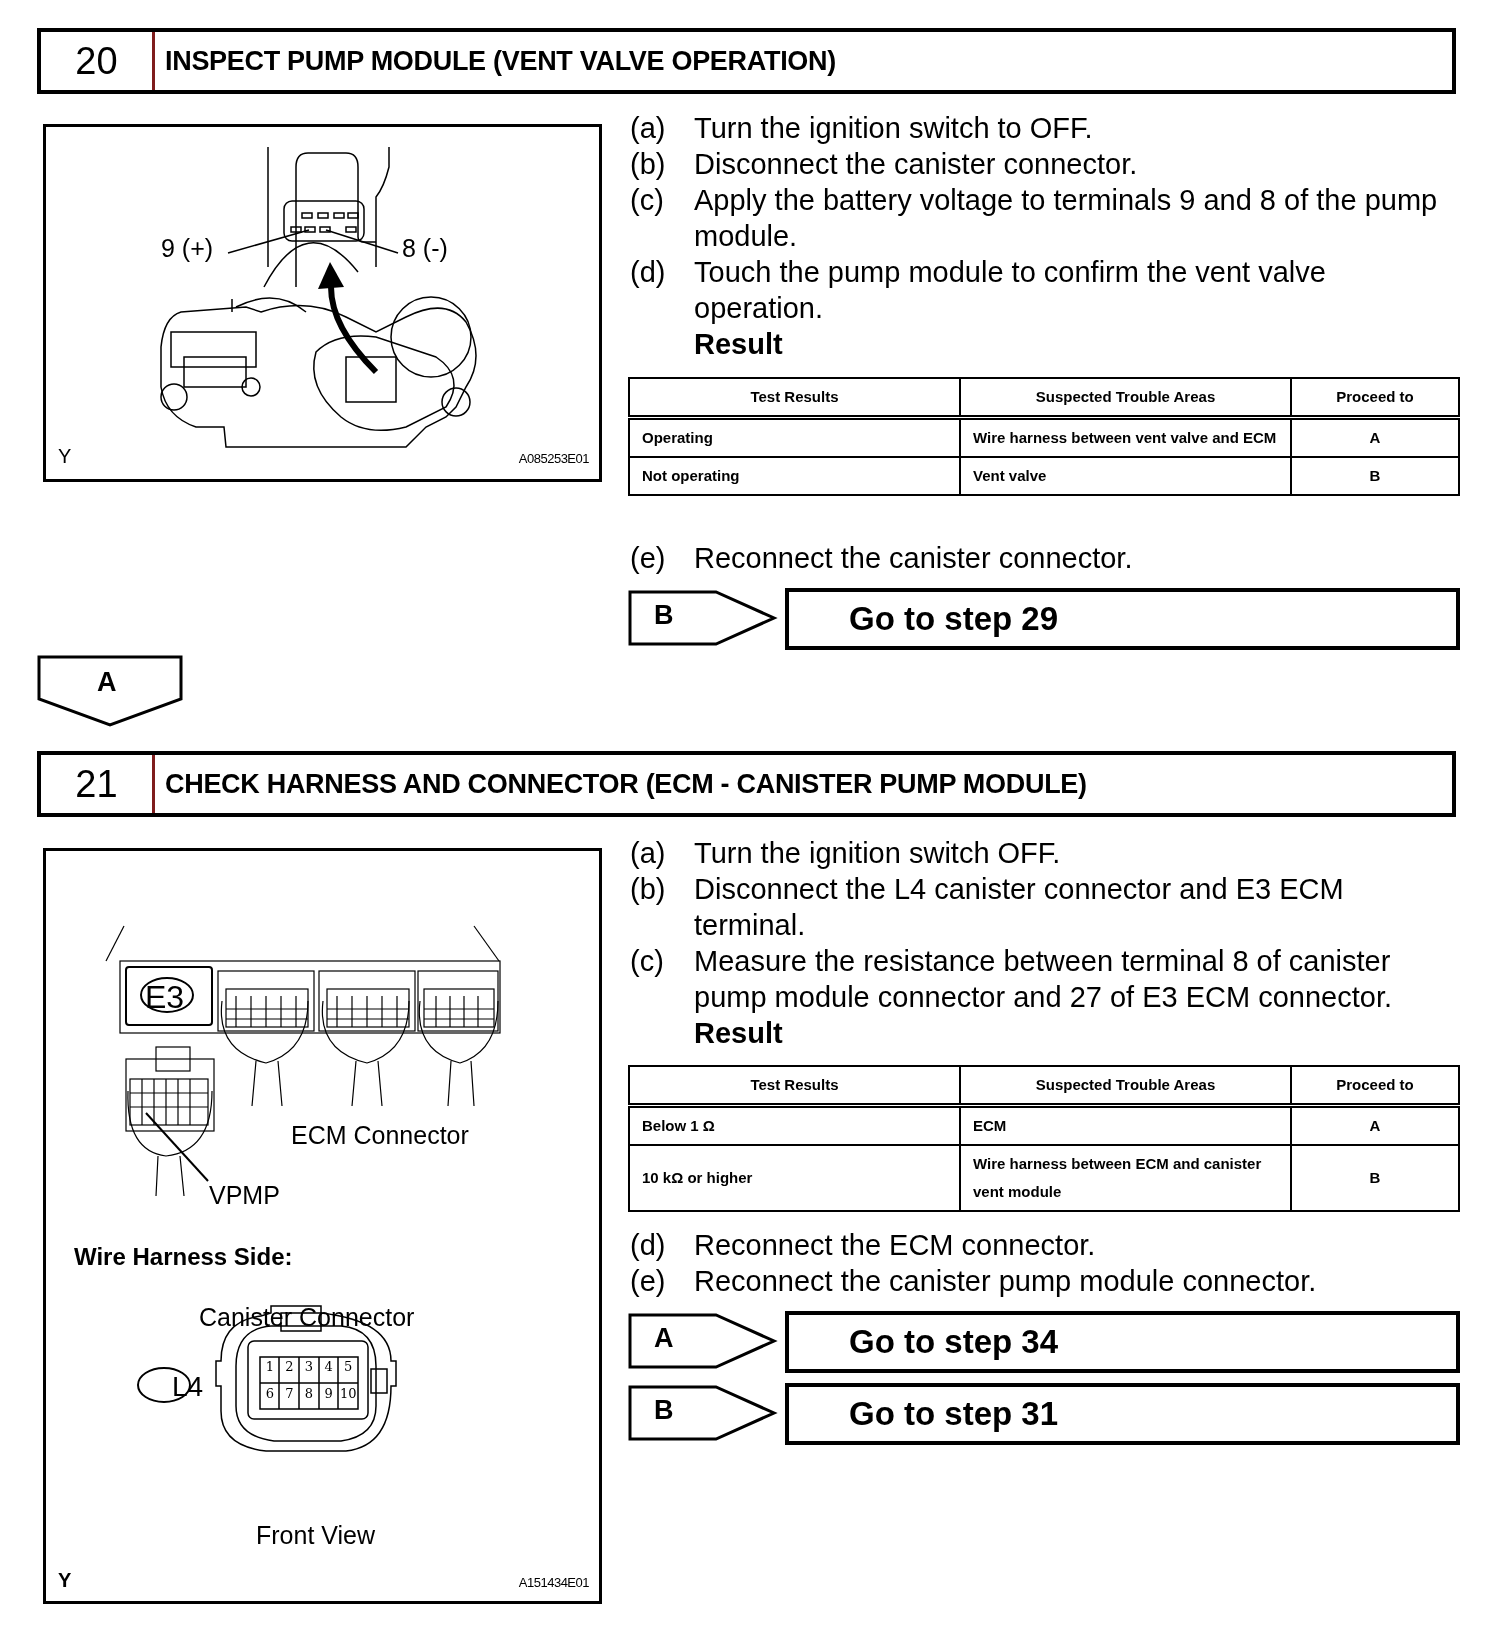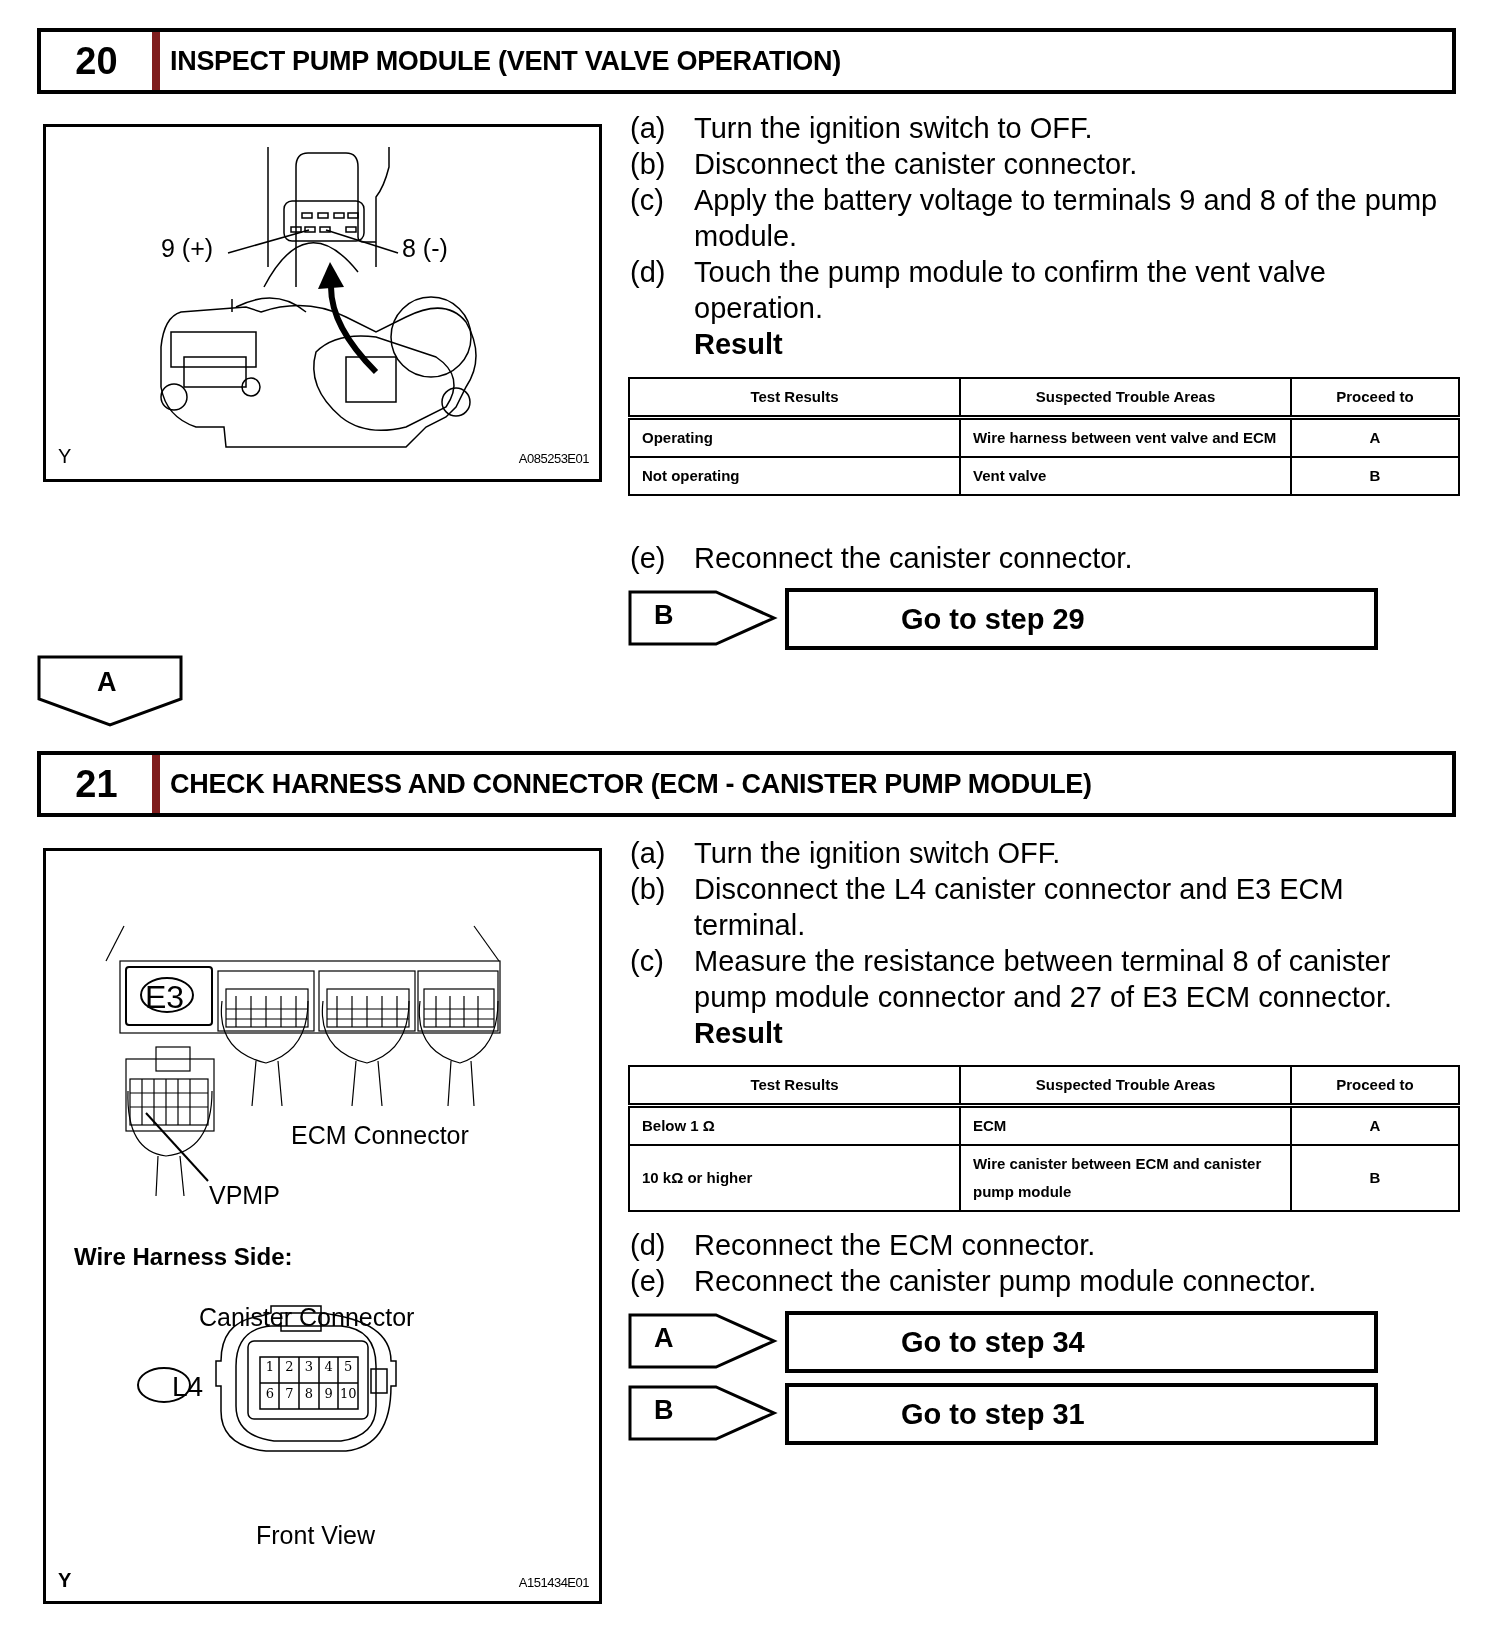--- a/index.html
+++ b/index.html
@@ -8,22 +8,22 @@
     font-family: "Liberation Sans", "DejaVu Sans", sans-serif; color: #000;
   }
   .abs { position: absolute; }
 
   
   .step-header {
     position: absolute; left: 37px; width: 1419px; height: 66px;
     border: 4px solid #000; box-sizing: border-box; display: flex;
   }
   .step-num {
-    width: 111px; border-right: 8px solid #7f1d1d; display: flex; align-items: center;
-    justify-content: center; font-weight: bold; font-size: 38px;
+    width: 111px; border-right: 3px solid #7f1d1d; display: flex; align-items: center;
+    justify-content: center; font-weight: normal; font-size: 38px;
   }
   .step-title {
     flex: 1; display: flex; align-items: center; padding-left: 10px;
     font-weight: bold; font-size: 27px; letter-spacing: -0.3px; border-radius: 13px;
   }
 
   
   .illus {
     position: absolute; left: 43px; width: 559px; border: 3px solid #000; box-sizing: border-box;
     background: #fff;
@@ -54,23 +54,23 @@
   table.result th.h1 { width: 305px; }
   table.result th.h2 { width: 305px; }
 
   
   .goto-tag { position: absolute; left: 628px; width: 150px; height: 56px; }
   .goto-tag svg { position: absolute; left: 0; top: 0; }
   .goto-tag span {
     position: absolute; left: 26px; top: 10px; font-weight: bold; font-size: 27px;
   }
   .goto-box {
-    position: absolute; left: 785px; width: 593px; height: 62px; border: 4px solid #000;
-    box-sizing: border-box; font-weight: bold; font-size: 29px; display: flex; align-items: center;
-    padding-left: 112px;
+    position: absolute; left: 785px; width: 675px; height: 62px; border: 4px solid #000;
+    box-sizing: border-box; font-weight: bold; font-size: 33px; display: flex; align-items: center;
+    padding-left: 60px;
   }
 
   
   .down-tag { position: absolute; left: 37px; top: 655px; width: 148px; height: 72px; }
   .down-tag svg { position: absolute; left: 0; top: 0; }
   .down-tag span { position: absolute; left: 60px; top: 12px; font-weight: bold; font-size: 27px; }
 
   .diag-label { position: absolute; font-size: 25px; }
   .diag-bold { position: absolute; font-size: 24px; font-weight: bold; }
 </style>
@@ -326,21 +326,21 @@
     </tr>
   </thead>
   <tbody>
     <tr>
       <td class="c1">Below 1 Ω</td>
       <td class="c2">ECM</td>
       <td class="c3">A</td>
     </tr>
     <tr>
       <td class="c1">10 kΩ or higher</td>
-      <td class="c2">Wire canister between ECM and canister pump module</td>
+      <td class="c2">Wire harness between ECM and canister vent module</td>
       <td class="c3">B</td>
     </tr>
   </tbody>
 </table>
 
 <div class="steps" style="top:1227px;">
   <div class="step-line">
     <span class="step-letter">(d)</span>
     <span class="step-text">Reconnect the ECM connector.</span>
   </div>

